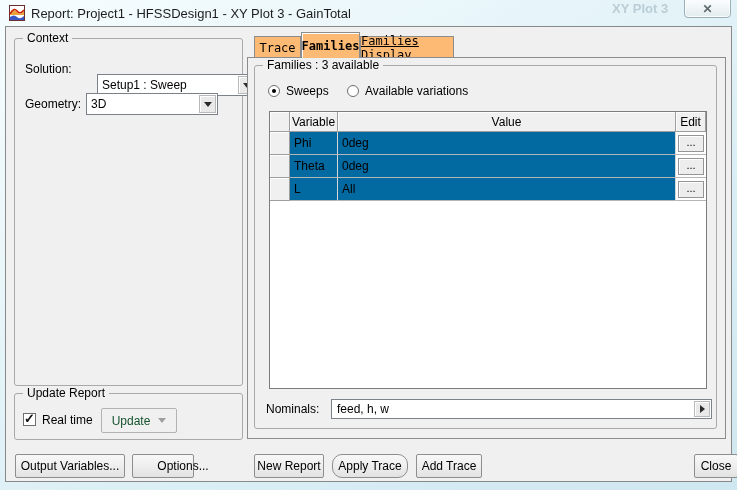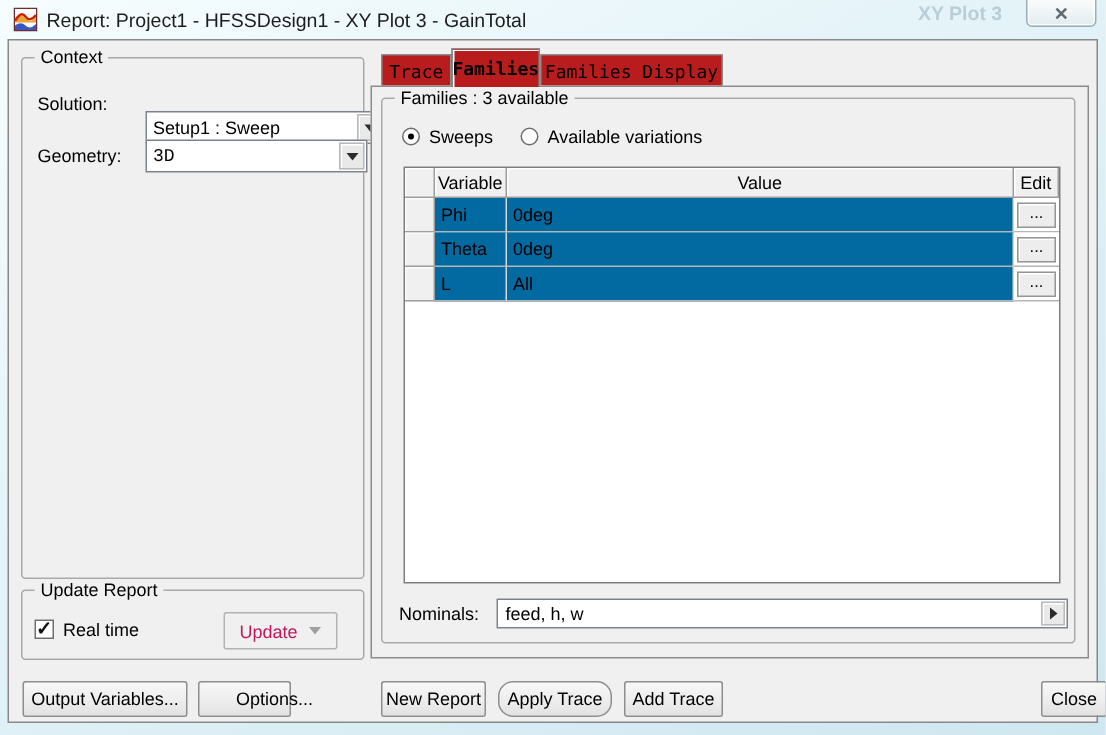--- a/index.html
+++ b/index.html
@@ -42,21 +42,21 @@
     position:absolute; right:1px; top:1px; bottom:1px; width:17px;
     background:#e9e9e9; border:1px solid #b9b9b9;
     box-shadow:inset 1px 1px 0 #fff;
     display:flex; align-items:center; justify-content:center;
   }
   .tri-down { width:0; height:0; border-left:4px solid transparent; border-right:4px solid transparent; border-top:5px solid #2b2b2b; }
   .tri-down.dis { border-top-color:#9f9f9f; }
   .tri-right { width:0; height:0; border-top:4px solid transparent; border-bottom:4px solid transparent; border-left:5px solid #2b2b2b; }
 
   
-  .tab { position:absolute; top:9px; height:22px; background:#b91c1c;
+  .tab { position:absolute; top:9px; height:22px; background:#fdba74;
     border:1px solid #8c8c8c; border-bottom:none;
     display:flex; align-items:center; justify-content:center;
     font-family:"DejaVu Sans Mono", monospace; font-size:12px; z-index:1; }
   .tab.active { top:5px; height:26px; font-weight:bold; z-index:3;
     box-shadow:inset 1px 1px 0 #fdfdfd; }
   .tab-page { position:absolute; left:241px; top:30px; width:479px; height:382px;
     background:#f0f0f0; border:1px solid #8c8c8c; z-index:2; }
 
   
   .radio { position:absolute; width:12px; height:12px; border-radius:50%;
@@ -93,21 +93,21 @@
     background:#fff; border:1px solid #7b828c; }
   .nominals-text { position:absolute; left:5px; top:2px; font-size:12px; white-space:nowrap; }
   .nominals-btn { position:absolute; right:1px; top:1px; bottom:1px; width:16px;
     background:#e9e9e9; border:1px solid #b9b9b9; box-shadow:inset 1px 1px 0 #fff;
     display:flex; align-items:center; justify-content:center; }
 
   
   .btn { position:absolute; height:24px; background:linear-gradient(#f8f8f8,#ececec 60%,#e2e2e2);
     border:1px solid #8e8e8e; border-radius:2px; font-size:12px;
     display:flex; align-items:center; justify-content:center; white-space:nowrap; }
-  .btn.disabled { background:#f0f0f0; border-color:#b3b3b3; color:#be185d;margin-left:48px; }
+  .btn.disabled { background:#f0f0f0; border-color:#b3b3b3; color:#14532d; }
   .btn .gap { width:8px; }
 </style>
 </head>
 <body>
 
 <div class="frame">
 
   <div class="titlebar">
     <span class="bg-text">XY Plot 3</span>
     <span class="app-icon">
@@ -130,35 +130,35 @@
       <span class="gb-label">Context</span>
     </div>
     <span class="fld-label" style="left:19px; top:35px;">Solution:</span>
     <div class="combo" style="left:91px; top:31px; width:160px;margin-top:16px;">
       <span class="combo-text">Setup1 : Sweep</span>
       <span class="combo-btn">
           <span class="tri-down"></span>
         </span>
     </div>
     <span class="fld-label" style="left:19px; top:70px;">Geometry:</span>
-    <div class="combo" style="left:91px; top:66px; width:148px;font-family:Liberation Mono, monospace;">
+    <div class="combo" style="left:80px; top:66px; width:132px;">
       <span class="combo-text">3D</span>
       <span class="combo-btn">
           <span class="tri-down"></span>
         </span>
     </div>
 
     <div class="tab-page"></div>
     <div class="tab" style="left:248px; width:47px;">
       <span>Trace</span>
     </div>
     <div class="tab active" style="left:295px; width:59px;">
       <span>Families</span>
     </div>
-    <div class="tab" style="left:354px; width:122px;">
+    <div class="tab" style="left:354px; width:94px;text-decoration:underline;">
       <span>Families Display</span>
     </div>
 
     <div class="groupbox" style="left:248px; top:38px; width:463px; height:364px; z-index:4;">
       <span class="gb-label">Families : 3 available</span>
     </div>
 
     <span class="radio sel" style="left:262px; top:58px; z-index:5;"></span>
     <span class="fld-label" style="left:280px; top:57px; z-index:5;">Sweeps</span>
     <span class="radio" style="left:341px; top:58px; z-index:5;"></span>

